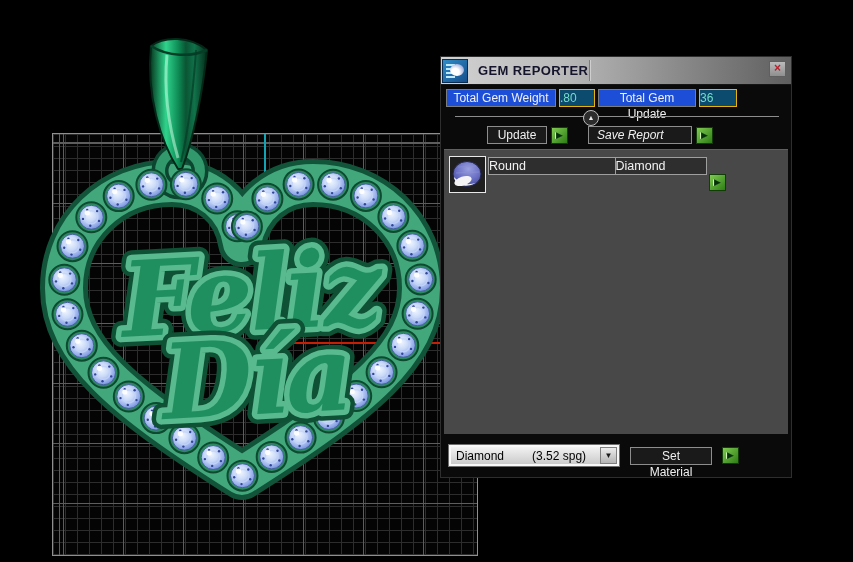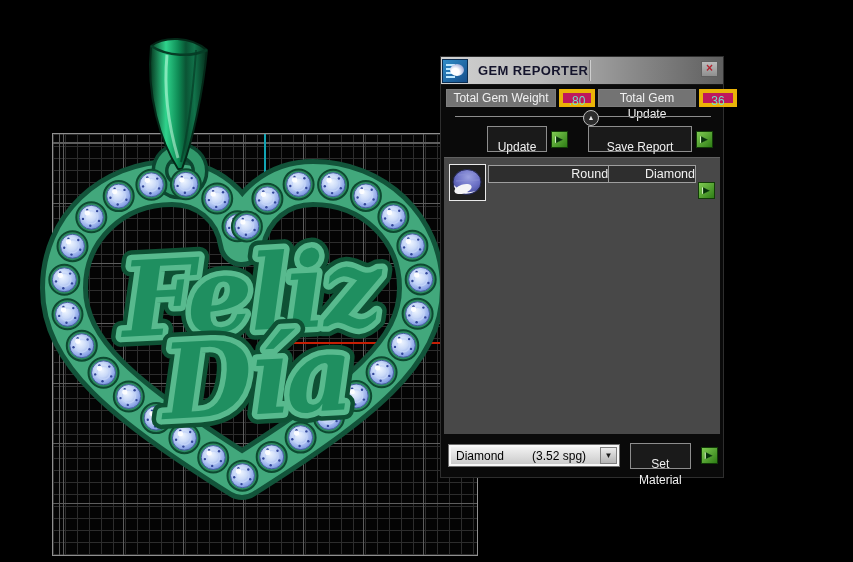--- a/index.html
+++ b/index.html
@@ -14,69 +14,69 @@
           repeating-linear-gradient(to right,#5d5d5d 0 1px,transparent 1px 60px),
           repeating-linear-gradient(to bottom,#5d5d5d 0 1px,transparent 1px 60px),
           repeating-linear-gradient(to right,#2d2d2d 0 1px,transparent 1px 12px),
           repeating-linear-gradient(to bottom,#2d2d2d 0 1px,transparent 1px 12px);
         background-position:10px 0,0 9px,0 0,0 0;}
   #axis-v{position:absolute;left:264px;top:134px;width:2px;height:209px;background:#12a4b4;}
   #axis-h{position:absolute;left:265px;top:342px;width:178px;height:2px;background:#c61f05;}
   #pendant{position:absolute;left:0;top:0;width:853px;height:562px;}
 
   
-  #panel{position:absolute;left:440px;top:56px;width:284px;height:422px;
+  #panel{position:absolute;left:440px;top:56px;width:352px;height:422px;
          background:#0a0a0a;border:1px solid #2e2e2e;box-sizing:border-box;
          display:flex;flex-direction:column;font-size:12px;color:#efefef;}
   .titlebar{height:27px;flex:none;position:relative;display:flex;align-items:center;
             background:linear-gradient(to right,#d2d2d2,#b9b9b9 35%,#8a8a8a 68%,#5f5f5f);
             border-bottom:1px solid #151515;}
   .tb-icon{width:26px;height:24px;margin-left:1px;flex:none;position:relative;
            background:linear-gradient(135deg,#2f8cc8,#164f8c);border:1px solid #0a2c50;box-sizing:border-box;}
   .tb-icon .lines{position:absolute;left:3px;top:4px;width:9px;height:16px;
            background:repeating-linear-gradient(to bottom,#bfe9ff 0 2px,transparent 2px 4px);}
   .tb-icon .orb{position:absolute;right:3px;top:4px;width:14px;height:12px;border-radius:50%;
            background:radial-gradient(circle at 38% 68%,#ffffff 0 32%,#c3cdea 58%,#6d7cba 100%);}
   .tb-title{margin-left:10px;font-size:13px;font-weight:bold;color:#14142c;letter-spacing:.4px;}
   .tb-sep{position:absolute;left:148px;top:3px;bottom:3px;width:0;
           border-left:1px solid #7c7c7c;border-right:1px solid #cfcfcf;}
   .tb-close{position:absolute;right:5px;top:4px;width:17px;height:16px;box-sizing:border-box;
             background:linear-gradient(#bcbcbc,#8f8f8f);border:1px solid #5f5f5f;
             color:#b22430;font-weight:bold;font-size:12px;line-height:13px;text-align:center;cursor:default;}
 
   .totals-row{flex:none;display:flex;gap:3px;padding:4px 4px 2px 5px;align-items:center;}
-  .label-box{flex:none;background:#737373;border:1px solid #7d7d7d;color:#f0f0f0;
+  .label-box{flex:none;background:#1d4ed8;border:1px solid #7d7d7d;color:#f0f0f0;
              height:18px;line-height:16px;box-sizing:border-box;text-align:center;}
-  .value-box{flex:none;background:#be185d;border:4px solid #eab308;color:#74dcca;
-             height:18px;line-height:16px;box-sizing:border-box;text-align:center;}
+  .value-box{flex:none;background:#0c4a6e;border:1px solid #eab308;color:#74dcca;
+             height:18px;line-height:16px;box-sizing:border-box;text-align:left;}
   .w-label{width:110px;} .w-val{width:36px;} .c-label{width:98px;} .c-val{width:38px;}
 
   .divider-row{flex:none;position:relative;height:15px;}
   .divider-row .hr{position:absolute;left:14px;right:12px;top:7px;border-top:1px solid #8d8d8d;}
   .collapse-btn{position:absolute;left:142px;top:1px;width:14px;height:14px;border-radius:50%;
             background:#2c2c2c;border:1px solid #bdbdbd;color:#e9e9e9;
             font-size:7px;line-height:13px;text-align:center;}
 
   .buttons-row{flex:none;display:flex;align-items:center;gap:4px;padding:2px 0 5px 46px;}
   .cmd-btn{background:#1a1a1a;border:1px solid #8d8d8d;color:#f0f0f0;height:18px;
-           line-height:16px;box-sizing:border-box;padding:12px 8px;text-align:center;}
-  .btn-update{width:60px;} .btn-save{width:104px;text-align:center;} .btn-setmat{width:82px;text-align:center;}
+           line-height:16px;box-sizing:border-box;padding:0 8px;text-align:center;}
+  .btn-update{width:60px;} .btn-save{width:104px;text-align:left;font-style:italic;} .btn-setmat{width:82px;text-align:center;}
   .play-btn{width:17px;height:17px;flex:none;box-sizing:border-box;
             background:linear-gradient(135deg,#7fcb52,#2e7d15);border:1px solid #123c08;
             color:#06320a;font-size:9px;line-height:15px;text-align:center;
             text-shadow:-1px 0 0 #d9f7c6;}
   .gap12{width:12px;flex:none;}
 
   .content{flex:1;margin:0 3px;background:#484848;border-top:1px solid #606060;padding:6px 5px;}
   .gem-row{display:flex;align-items:flex-start;gap:2px;}
   .thumb{width:37px;height:37px;flex:none;box-sizing:border-box;border:1px solid #e9e9e9;
          background:#1f1f1f;}
   table.gem-table{border-collapse:collapse;table-layout:fixed;width:219px;margin-top:1px;}
   table.gem-table td{border:1px solid #9f9f9f;background:#2e2e2e;height:16px;
-         text-align:right;font-size:12.5px;color:#f2f2f2;padding:0;overflow:hidden;margin-top:27px;}
+         text-align:left;font-size:12.5px;color:#f2f2f2;padding:0;overflow:hidden;margin-top:27px;}
   .row-play{margin-top:18px;}
 
   .bottom-row{flex:none;height:43px;display:flex;align-items:center;padding:0 7px;gap:10px;background:#0a0a0a;}
   .dropdown{width:172px;height:23px;flex:none;box-sizing:border-box;background:#f8f8f8;
             border:1px solid #6f6f6f;padding:2px;display:flex;}
   .dd-field{flex:1;background:linear-gradient(#f2f2f2,#cbcbcb);color:#000;
             display:flex;align-items:center;padding-left:5px;font-size:12px;}
   .dd-spg{margin-left:28px;}
   .dd-arrow{width:17px;flex:none;background:linear-gradient(#ececec,#b4b4b4);
             border:1px solid #7f7f7f;box-sizing:border-box;color:#1a1a1a;

